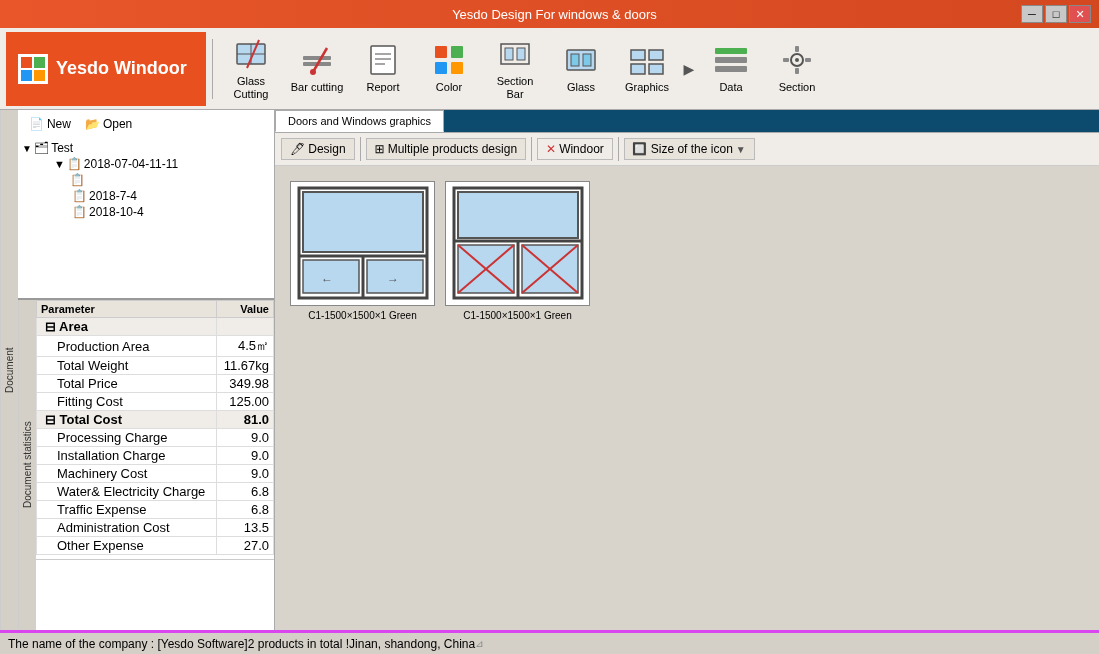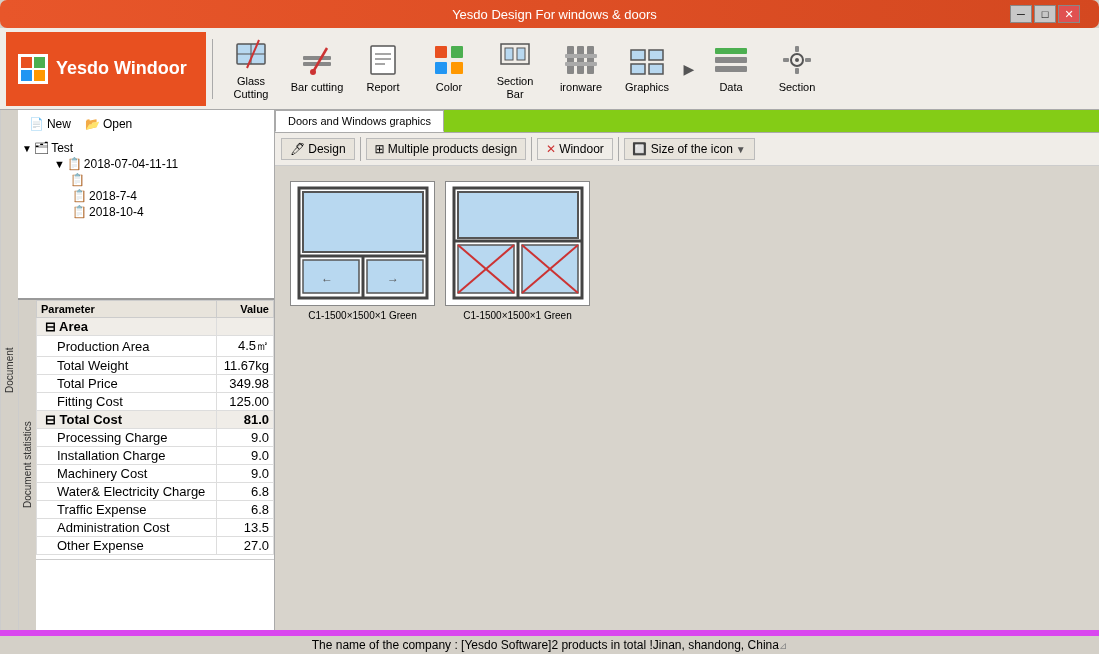--- a/index.html
+++ b/index.html
@@ -5,23 +5,22 @@
     * { box-sizing: border-box; margin: 0; padding: 0; font-family: 'Segoe UI', Tahoma, Arial, sans-serif; font-size: 12px; }
     body { width: 1099px; height: 654px; overflow: hidden; background: #d4d0c8; }
 
     
     .title-bar {
       background: linear-gradient(to right, #e8562a, #d44820);
       height: 28px;
       display: flex;
       align-items: center;
       justify-content: space-between;
-      padding: 0 19px;
+      padding: 0 8px;
       color: white;
-      border-radius: 7px;
     }
     .title-bar-title { flex: 1; text-align: center; font-size: 13px; font-weight: normal; }
     .title-bar-controls { display: flex; gap: 2px; }
     .title-btn {
       width: 22px; height: 18px; background: #c8c8c8; border: 1px solid #888;
       display: flex; align-items: center; justify-content: center; cursor: pointer; font-size: 11px; color: #000;
     }
     .title-btn.close { background: #e05050; color: white; }
 
     
@@ -102,21 +101,21 @@
 
     
     .right-panel {
       flex: 1;
       display: flex;
       flex-direction: column;
       background: #f5f3f0;
     }
     .tab-bar {
       display: flex;
-      background: #84cc16;
+      background: #0c4a6e;
       border-bottom: 1px solid #aaa;
     }
     .tab {
       padding: 4px 12px; border: 1px solid #aaa; border-bottom: none;
       background: #e8e4dc; cursor: pointer; font-size: 11px; margin-right: 2px; margin-top: 2px;
     }
     .tab.active { background: white; border-bottom: 1px solid white; margin-top: 0; }
 
     
     .right-toolbar {
@@ -159,25 +158,25 @@
       border: 1px solid #888;
       position: relative;
       overflow: hidden;
     }
     .product-label { font-size: 10px; margin-top: 4px; text-align: center; }
 
     
     .status-bar {
       height: 24px;
       background: #d4d0c8;
-      border-top: 6px solid #d946ef;
+      border-top: 3px solid #d946ef;
       display: flex;
       align-items: center;
       padding: 0 8px;
-      justify-content: center;
+      justify-content: flex-start;
       font-size: 11px;
     }
 
     
     .left-outer {
       display: flex;
       flex-direction: row;
       width: 275px;
       flex-shrink: 0;
       border-right: 1px solid #aaa;
@@ -312,33 +311,31 @@
     <div class="toolbar-btn-icon">
       <svg width="36" height="36" viewBox="0 0 36 36">
         <rect x="4" y="8" width="28" height="20" fill="none" stroke="#555" stroke-width="1.5"></rect>
         <rect x="8" y="12" width="8" height="12" fill="#b8d8f0" stroke="#555" stroke-width="1"></rect>
         <rect x="20" y="12" width="8" height="12" fill="#b8d8f0" stroke="#555" stroke-width="1"></rect>
       </svg>
     </div>
     <div class="toolbar-btn-label">Section Bar</div>
   </div>
 
-
-  <div class="toolbar-btn">
-    <div class="toolbar-btn-icon">
-      <svg width="36" height="36" viewBox="0 0 36 36">
-        <rect x="4" y="4" width="7" height="28" fill="#888" rx="1"></rect>
-        <rect x="14" y="4" width="7" height="28" fill="#888" rx="1"></rect>
-        <rect x="24" y="4" width="7" height="28" fill="#888" rx="1"></rect>
-        <rect x="2" y="12" width="32" height="4" fill="#aaa" rx="1"></rect>
-        <rect x="2" y="20" width="32" height="4" fill="#aaa" rx="1"></rect>
-      </svg>
-    </div>
-    <div class="toolbar-btn-label">ironware</div>
-  </div>
+  <div class="toolbar-btn">
+    <div class="toolbar-btn-icon">
+      <svg width="36" height="36" viewBox="0 0 36 36">
+        <rect x="4" y="8" width="28" height="20" fill="#b8d8f0" stroke="#555" stroke-width="1.5" rx="1"></rect>
+        <rect x="8" y="12" width="8" height="12" fill="#7ec8e8" stroke="#555" stroke-width="1"></rect>
+        <rect x="20" y="12" width="8" height="12" fill="#7ec8e8" stroke="#555" stroke-width="1"></rect>
+      </svg>
+    </div>
+    <div class="toolbar-btn-label">Glass</div>
+  </div>
+
 
   <div class="toolbar-btn">
     <div class="toolbar-btn-icon">
       <svg width="36" height="36" viewBox="0 0 36 36">
         <rect x="2" y="8" width="14" height="10" fill="#b8d8f0" stroke="#555" stroke-width="1.5"></rect>
         <rect x="20" y="8" width="14" height="10" fill="#b8d8f0" stroke="#555" stroke-width="1.5"></rect>
         <rect x="2" y="22" width="14" height="10" fill="#b8d8f0" stroke="#555" stroke-width="1.5"></rect>
         <rect x="20" y="22" width="14" height="10" fill="#b8d8f0" stroke="#555" stroke-width="1.5"></rect>
       </svg>
     </div>

